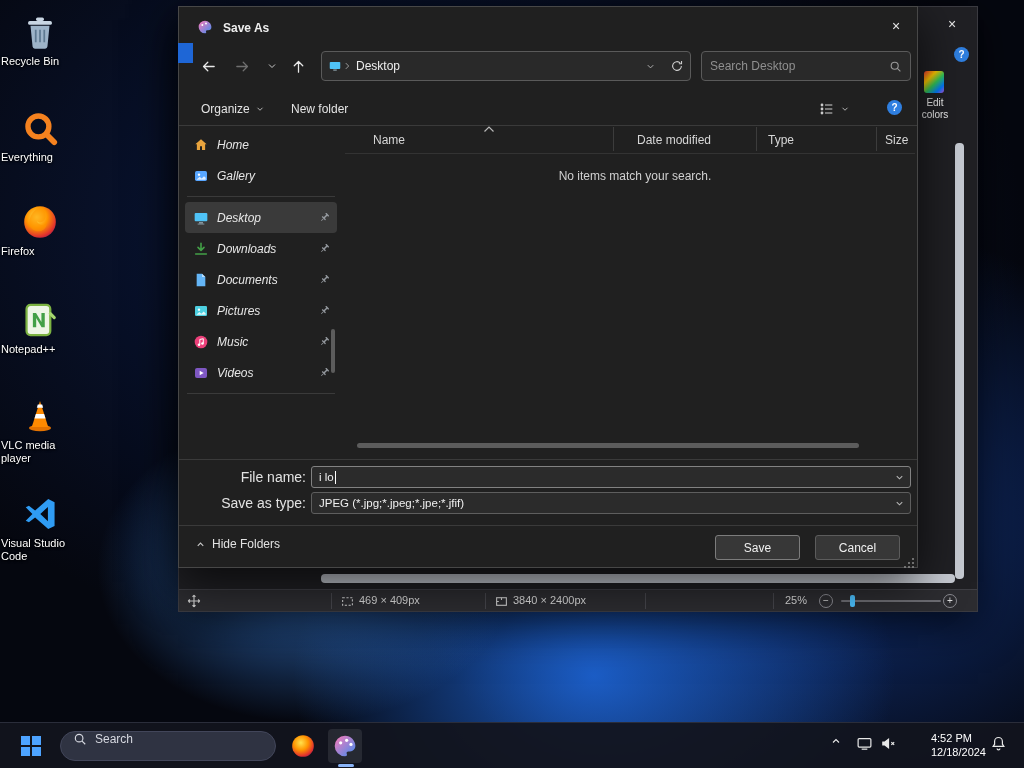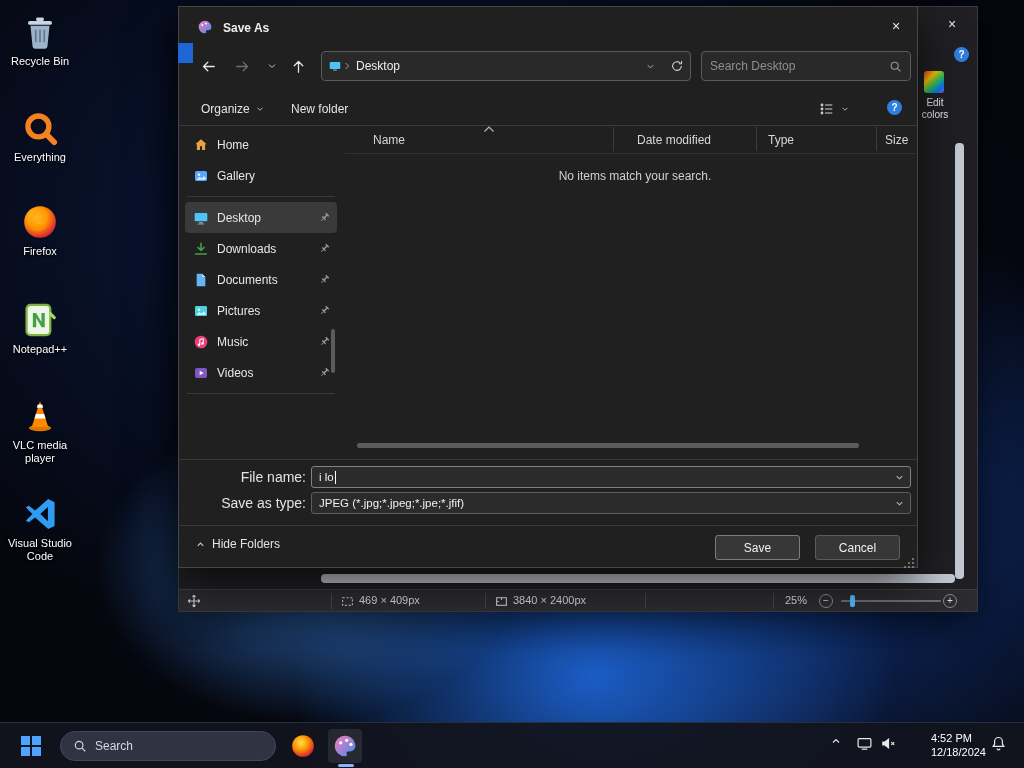--- a/index.html
+++ b/index.html
@@ -11,21 +11,21 @@
       radial-gradient(430px 320px at 58% 88%, rgba(31,106,224,.85), rgba(31,106,224,0) 70%),
       radial-gradient(560px 430px at 78% 68%, rgba(21,64,155,.8), rgba(21,64,155,0) 72%),
       radial-gradient(320px 260px at 48% 58%, rgba(70,150,255,.35), rgba(70,150,255,0) 70%),
       radial-gradient(760px 560px at 42% 30%, #0c1c46, rgba(12,28,70,0) 78%),
       #05070f;
   }
   .abs { position:absolute; }
   [data-interactable="true"] { cursor:pointer; }
 
   
-  .desk-icon { position:absolute; left:1px; width:78px; text-align:center; }
+  .desk-icon { position:absolute; left:1px; width:78px; text-align:left; }
   .di-glyph { width:40px; height:40px; margin:0 auto 3px; display:flex; align-items:center; justify-content:center; }
   .di-glyph svg { width:38px; height:38px; }
   .di-label { color:#fff; font-size:11px; line-height:13px; text-shadow:0 1px 3px rgba(0,0,0,.95), 0 0 2px rgba(0,0,0,.8); }
 
   
   .paint-win { left:178px; top:6px; width:800px; height:606px; background:#202024;
     border:1px solid #3a3a40; box-shadow:0 12px 40px rgba(0,0,0,.65); }
   .paint-close { right:14px; top:6px; width:22px; height:22px; color:#e8e8e8; font-size:14px;
     display:flex; align-items:center; justify-content:center; }
   .help-circle { width:15px; height:15px; border-radius:50%; background:#2f7fe0; color:#fff;
@@ -53,21 +53,21 @@
   .navbtn { top:46px; width:26px; height:26px; display:flex; align-items:center; justify-content:center; }
   .addr-bar { left:142px; top:44px; width:370px; height:30px; background:#292929; border:1px solid #5a5a5a;
     border-radius:4px; display:flex; align-items:center; padding:0 6px; }
   .addr-bar .crumb { font-size:12px; color:#eee; margin-left:4px; }
   .searchbox { left:522px; top:44px; width:210px; height:30px; background:#292929; border:1px solid #5a5a5a;
     border-radius:4px; display:flex; align-items:center; padding:0 8px; }
   .placeholder { color:#8f8f8f; font-size:12px; flex:1; }
   .tb-item { top:90px; height:24px; display:flex; align-items:center; gap:5px; font-size:12px; color:#e4e4e4; }
   .hairline { position:absolute; left:0; right:0; height:1px; background:#3a3a3a; }
 
-  .sidebar { left:6px; top:122px; width:152px; }
+  .sidebar { left:6px; top:122px; width:152px;font-style:italic; }
   .sb-item { height:31px; display:flex; align-items:center; gap:8px; padding:0 6px 0 8px; border-radius:4px;
     font-size:12px; color:#e6e6e6; position:relative; }
   .sb-item.sel { background:#3a3a3a; }
   .sb-item svg.sb-ico { width:16px; height:16px; flex:0 0 16px; }
   .sb-pin { position:absolute; right:6px; top:9px; width:13px; height:13px; opacity:.85; }
   .sb-div { height:1px; background:#3a3a3a; margin:5px 2px; }
   .sb-scroll { left:152px; top:322px; width:4px; height:44px; background:#5c5c5c; border-radius:2px; }
 
   .filearea { left:166px; top:118px; width:570px; height:332px; }
   .fh-label { position:absolute; top:8px; font-size:12px; color:#d6d6d6; }
@@ -90,21 +90,21 @@
 
   .file-btn-peek { left:178px; top:43px; width:15px; height:20px; background:#1e66d6; z-index:70; }
 
   
   .taskbar { left:0; top:722px; width:1024px; height:46px; background:rgba(18,20,30,.94);
     border-top:1px solid #2a2d3a; z-index:90; }
   .tb-start { left:14px; top:7px; width:34px; height:32px; display:flex; align-items:center; justify-content:center; border-radius:4px; }
   .win-logo { display:grid; grid-template-columns:9px 9px; grid-template-rows:9px 9px; gap:2px; }
   .win-logo div { background:#4da3ff; }
   .tb-search { left:60px; top:8px; width:216px; height:30px; border-radius:15px; background:#2f3342;
-    border:1px solid #42465a; display:flex; align-items:center; padding:0 12px; gap:8px; }
+    border:1px solid #42465a; display:flex; align-items:flex-start; padding:0 12px; gap:8px; }
   .tb-search span { color:#d6d8e0; font-size:12px; }
   .tb-app { top:6px; width:34px; height:34px; border-radius:4px; display:flex; align-items:center; justify-content:center; }
   .tb-app.active { background:rgba(255,255,255,.09); }
   .tb-indicator { position:absolute; left:338px; top:41px; width:16px; height:3px; border-radius:2px; background:#8ab4f8; }
   .tray-ico { top:12px; display:flex; align-items:center; justify-content:center; }
   .clock { right:38px; top:8px; text-align:left; color:#fff; font-size:11px; line-height:14px; }
 </style>
 </head>
 <body>
 

